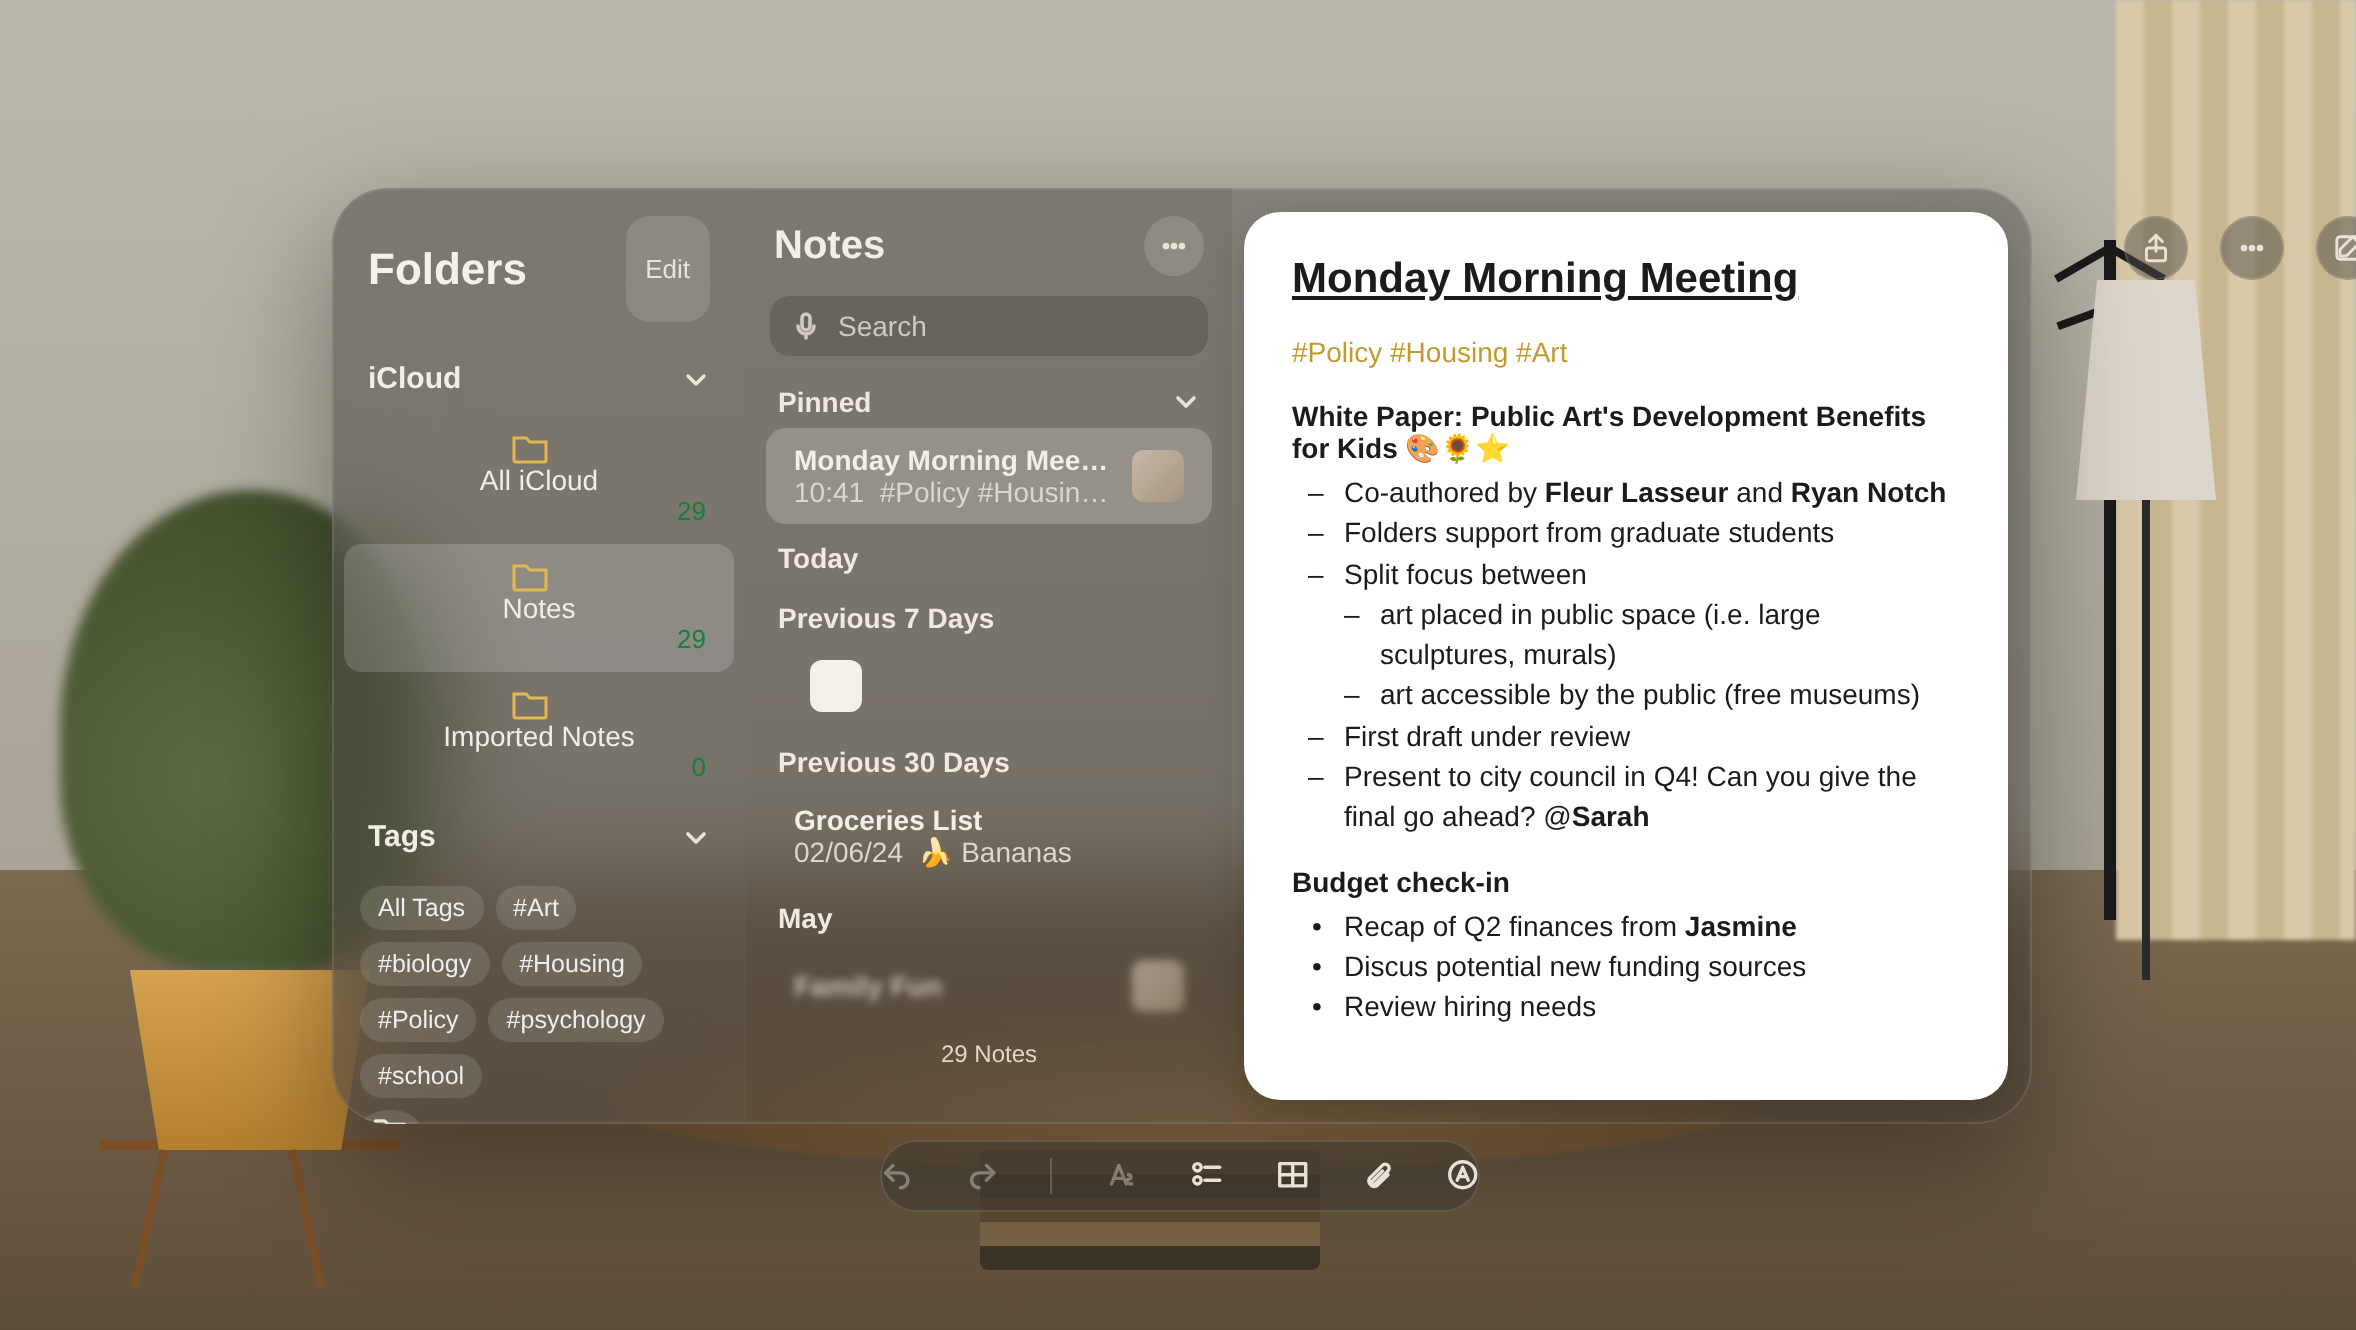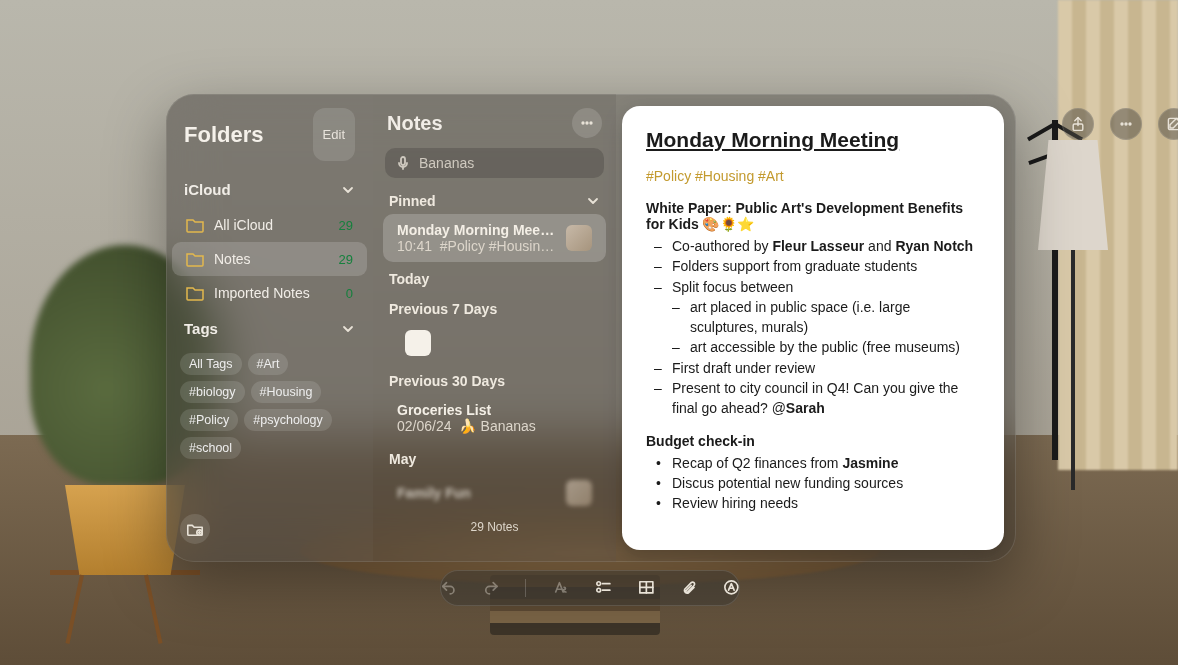--- a/index.html
+++ b/index.html
@@ -52,21 +52,21 @@
   .col-folders { width: 207px; padding: 14px 0; color: #f1ede7; display:flex; flex-direction:column;
     background: rgba(100,95,88,0.25);}
   .folders-hdr { display:flex; justify-content:space-between; align-items:center; padding:0 18px 10px;}
   .folders-hdr h1{ font-size:22px; font-weight:700; color:#f5f1ea;}
   .edit-pill{ font-size:13px; color:#e8e3db; background:rgba(255,255,255,0.12);
     padding:19px 10px; border-radius:12px;}
   .section-row{ display:flex; justify-content:space-between; align-items:center;
     padding:10px 18px; font-size:15px; font-weight:600;}
   .section-row .chev{ width:14px; height:14px; flex-shrink:0;}
   .folder-item{ display:flex; align-items:center; padding:9px 14px; font-size:14px;
-    margin:0 6px; border-radius:9px;}
+    margin:0 6px; border-radius:9px;flex-direction:column;}
   .folder-item.selected{ background:rgba(255,255,255,0.16);}
   .folder-ic{ width:18px; height:15px; margin-right:10px; flex-shrink:0;}
   .folder-ic svg{ stroke:#e3b84e; fill:none; stroke-width:1.5;}
   .folder-item .cnt{ margin-left:auto; font-size:13px; color:#15803d;}
   .tags-wrap{ padding:6px 14px; display:flex; flex-wrap:wrap; gap:6px;}
   .tag-pill{ font-size:12.5px; padding:4px 9px; border-radius:12px;
     background:rgba(255,255,255,0.12); color:#eee;}
   .new-folder-btn{ margin-top:auto; margin-left:14px; margin-bottom:4px;
     width:30px; height:30px; border-radius:50%;
     background:rgba(255,255,255,0.12); display:flex; align-items:center; justify-content:center;}
@@ -232,21 +232,21 @@
       </span>
     </div>
     <div class="search-box">
       <span class="mic">
           <svg viewBox="0 0 16 16">
             <rect x="6" y="2" width="4" height="8" rx="2"></rect>
             <path d="M4 8a4 4 0 0 0 8 0"></path>
             <line x1="8" y1="12" x2="8" y2="14"></line>
           </svg>
         </span>
-      <span>Bananas</span>
+      <span>Search</span>
     </div>
     <div id="notes-groups">
         <div class="group-hdr">
           <span>Pinned</span>
           <span class="chev">
             <svg viewBox="0 0 14 14">
               <polyline points="3 5 7 9 11 5"></polyline>
             </svg>
           </span>
         </div>

